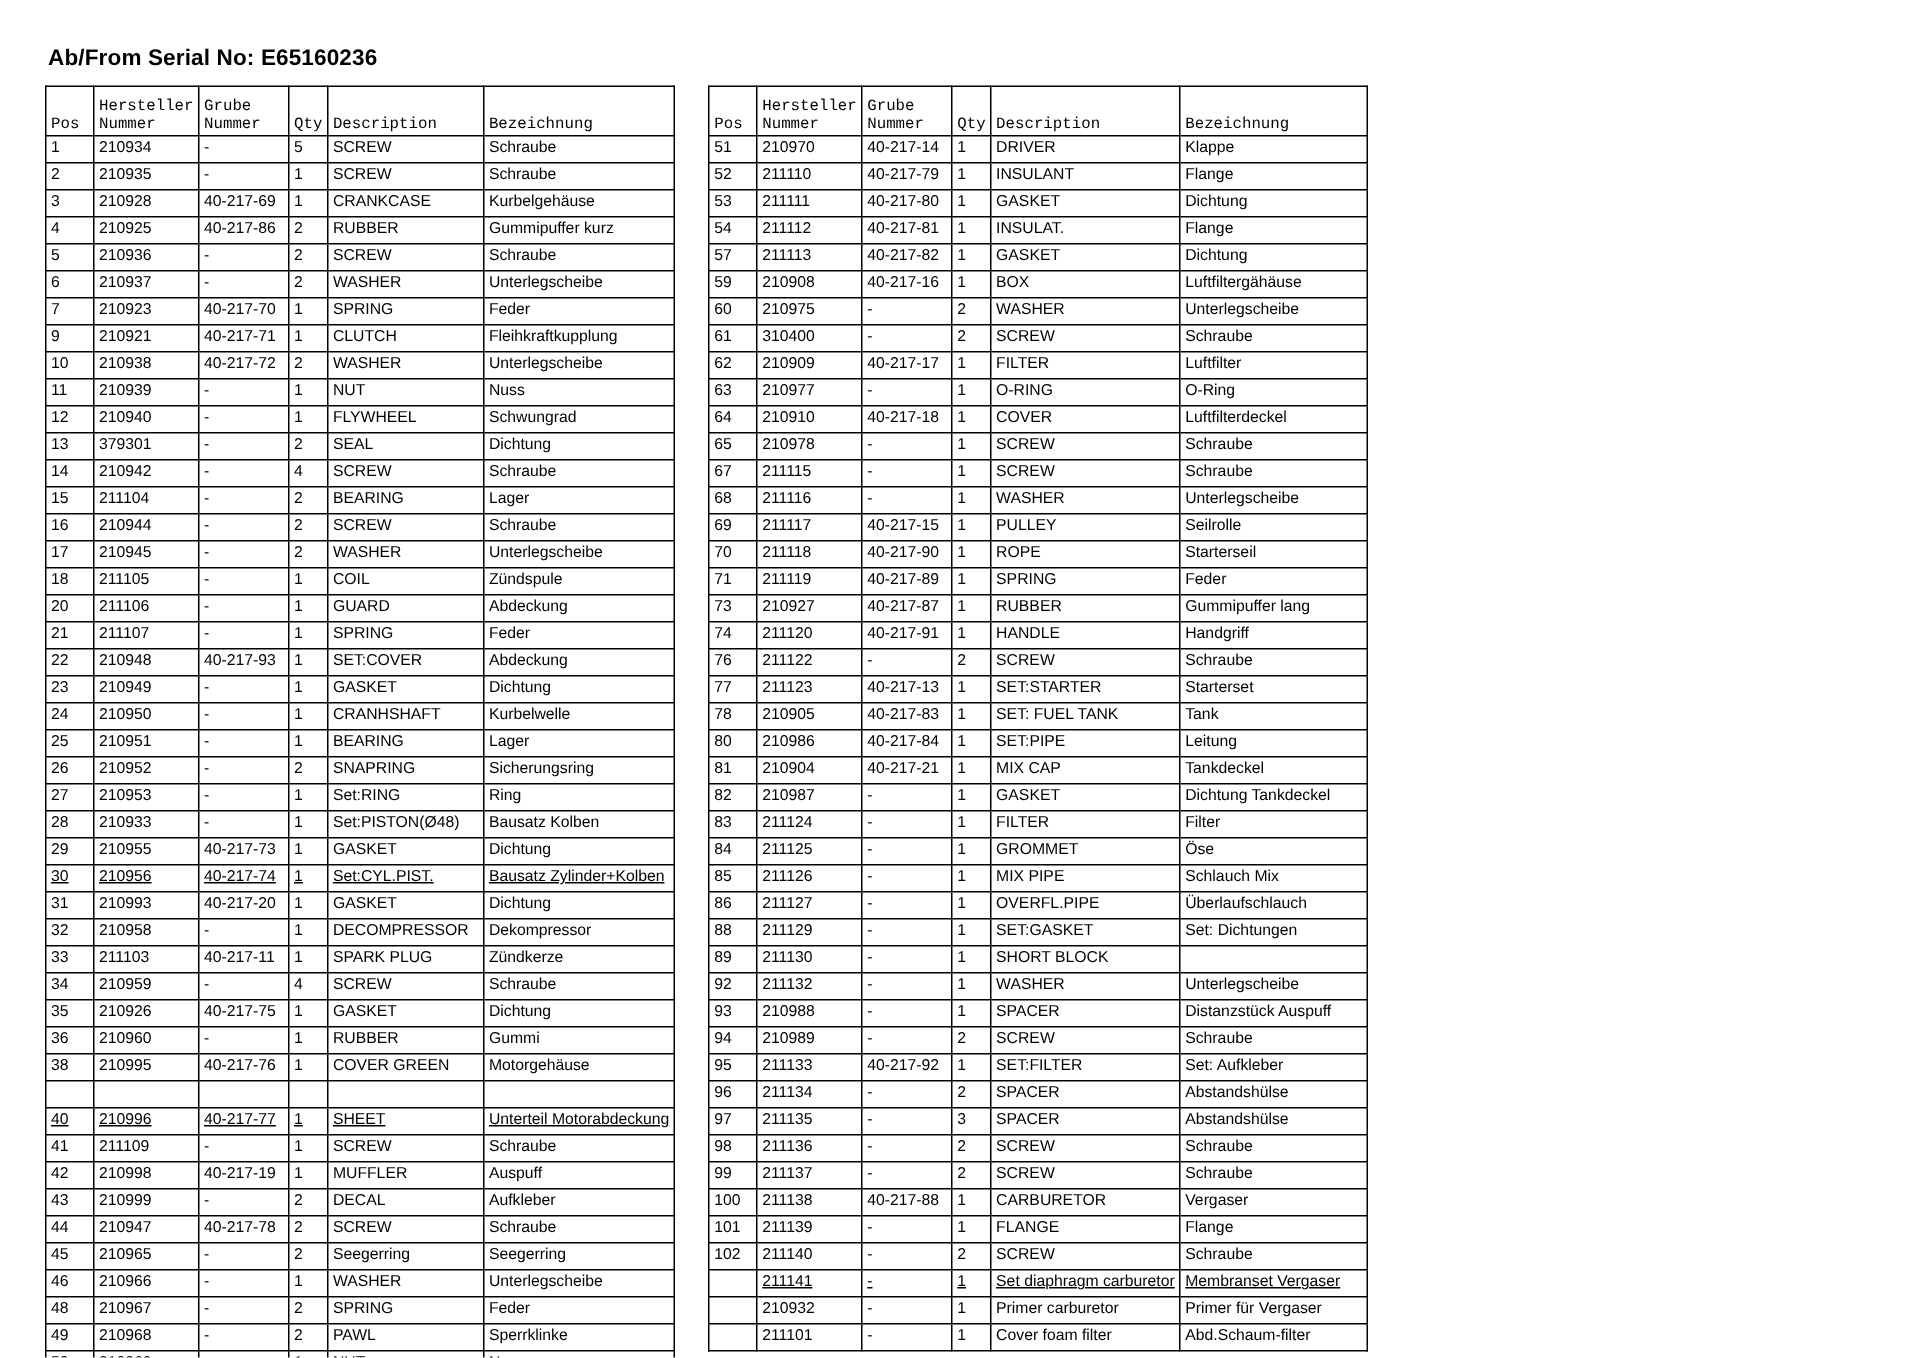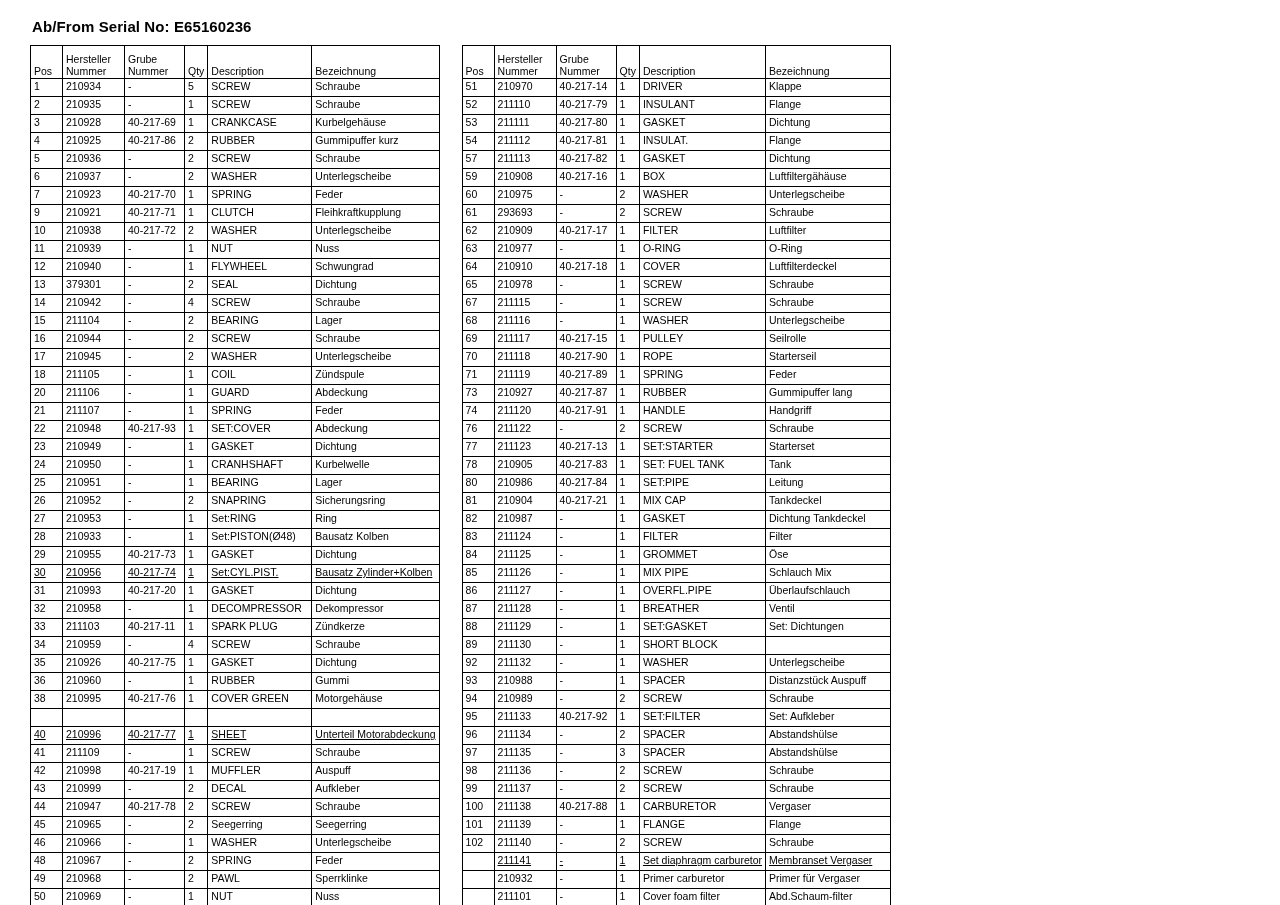--- a/index.html
+++ b/index.html
@@ -12,21 +12,21 @@
     height: 905px;
     font-family: "Liberation Sans", sans-serif;
     color: #000000;
     overflow: hidden;
   }
   .page {
     position: relative;
     width: 1280px;
     height: 905px;
     box-sizing: border-box;
-    padding: 18px 0 0 30px;
+    padding: 30px 0 0 30px;
   }
   .doc-title {
     font-size: 15px;
     font-weight: bold;
     margin: 0 0 10px 2px;
     letter-spacing: 0.1px;
   }
   .tables-wrap {
     display: flex;
     align-items: flex-start;
@@ -46,20 +46,21 @@
     white-space: nowrap;
     font-weight: normal;
     text-align: left;
   }
   thead td.hdr {
     vertical-align: bottom;
     height: 30px;
     padding-bottom: 1px;
     white-space: normal;
     line-height: 11.5px;
+    font-family: Liberation Mono, monospace;
   }
   
   col.c-pos   { width: 32px; }
   col.c-hers  { width: 62px; }
   col.c-grube { width: 60px; }
   col.c-qty   { width: 22px; }
   col.c-desc  { width: 104px; }
   col.c-bez   { width: 125px; }
 
   td.pos  { text-align: right; }
@@ -546,21 +547,21 @@
           <tr class="">
             <td class="pos">60</td>
             <td class="hers">210975</td>
             <td class="grube">-</td>
             <td class="qty">2</td>
             <td class="desc">WASHER</td>
             <td class="bez">Unterlegscheibe</td>
           </tr>
           <tr class="">
             <td class="pos">61</td>
-            <td class="hers">293693</td>
+            <td class="hers">310400</td>
             <td class="grube">-</td>
             <td class="qty">2</td>
             <td class="desc">SCREW</td>
             <td class="bez">Schraube</td>
           </tr>
           <tr class="">
             <td class="pos">62</td>
             <td class="hers">210909</td>
             <td class="grube">40-217-17</td>
             <td class="qty">1</td>
@@ -721,28 +722,20 @@
           </tr>
           <tr class="">
             <td class="pos">86</td>
             <td class="hers">211127</td>
             <td class="grube">-</td>
             <td class="qty">1</td>
             <td class="desc">OVERFL.PIPE</td>
             <td class="bez">Überlaufschlauch</td>
           </tr>
           <tr class="">
-            <td class="pos">87</td>
-            <td class="hers">211128</td>
-            <td class="grube">-</td>
-            <td class="qty">1</td>
-            <td class="desc">BREATHER</td>
-            <td class="bez">Ventil</td>
-          </tr>
-          <tr class="">
             <td class="pos">88</td>
             <td class="hers">211129</td>
             <td class="grube">-</td>
             <td class="qty">1</td>
             <td class="desc">SET:GASKET</td>
             <td class="bez">Set: Dichtungen</td>
           </tr>
           <tr class="">
             <td class="pos">89</td>
             <td class="hers">211130</td>

